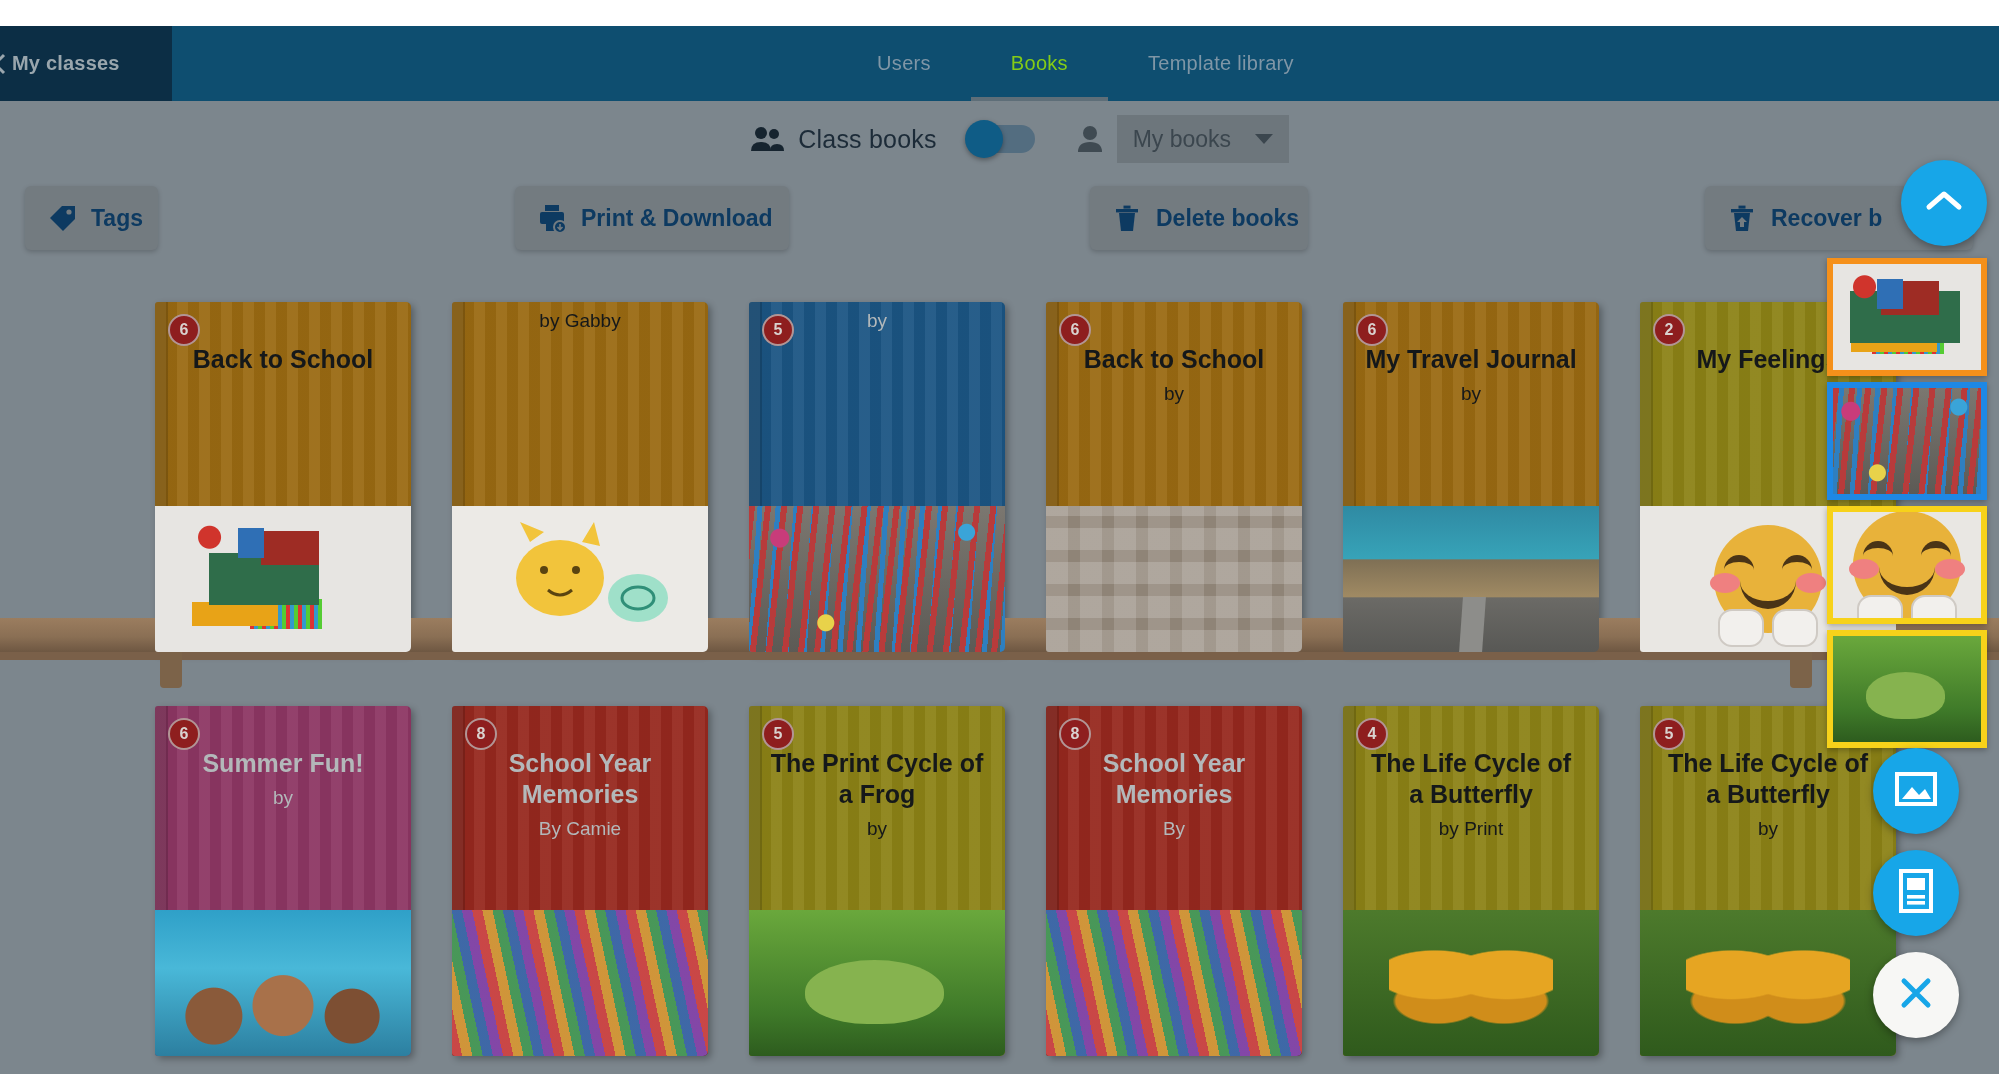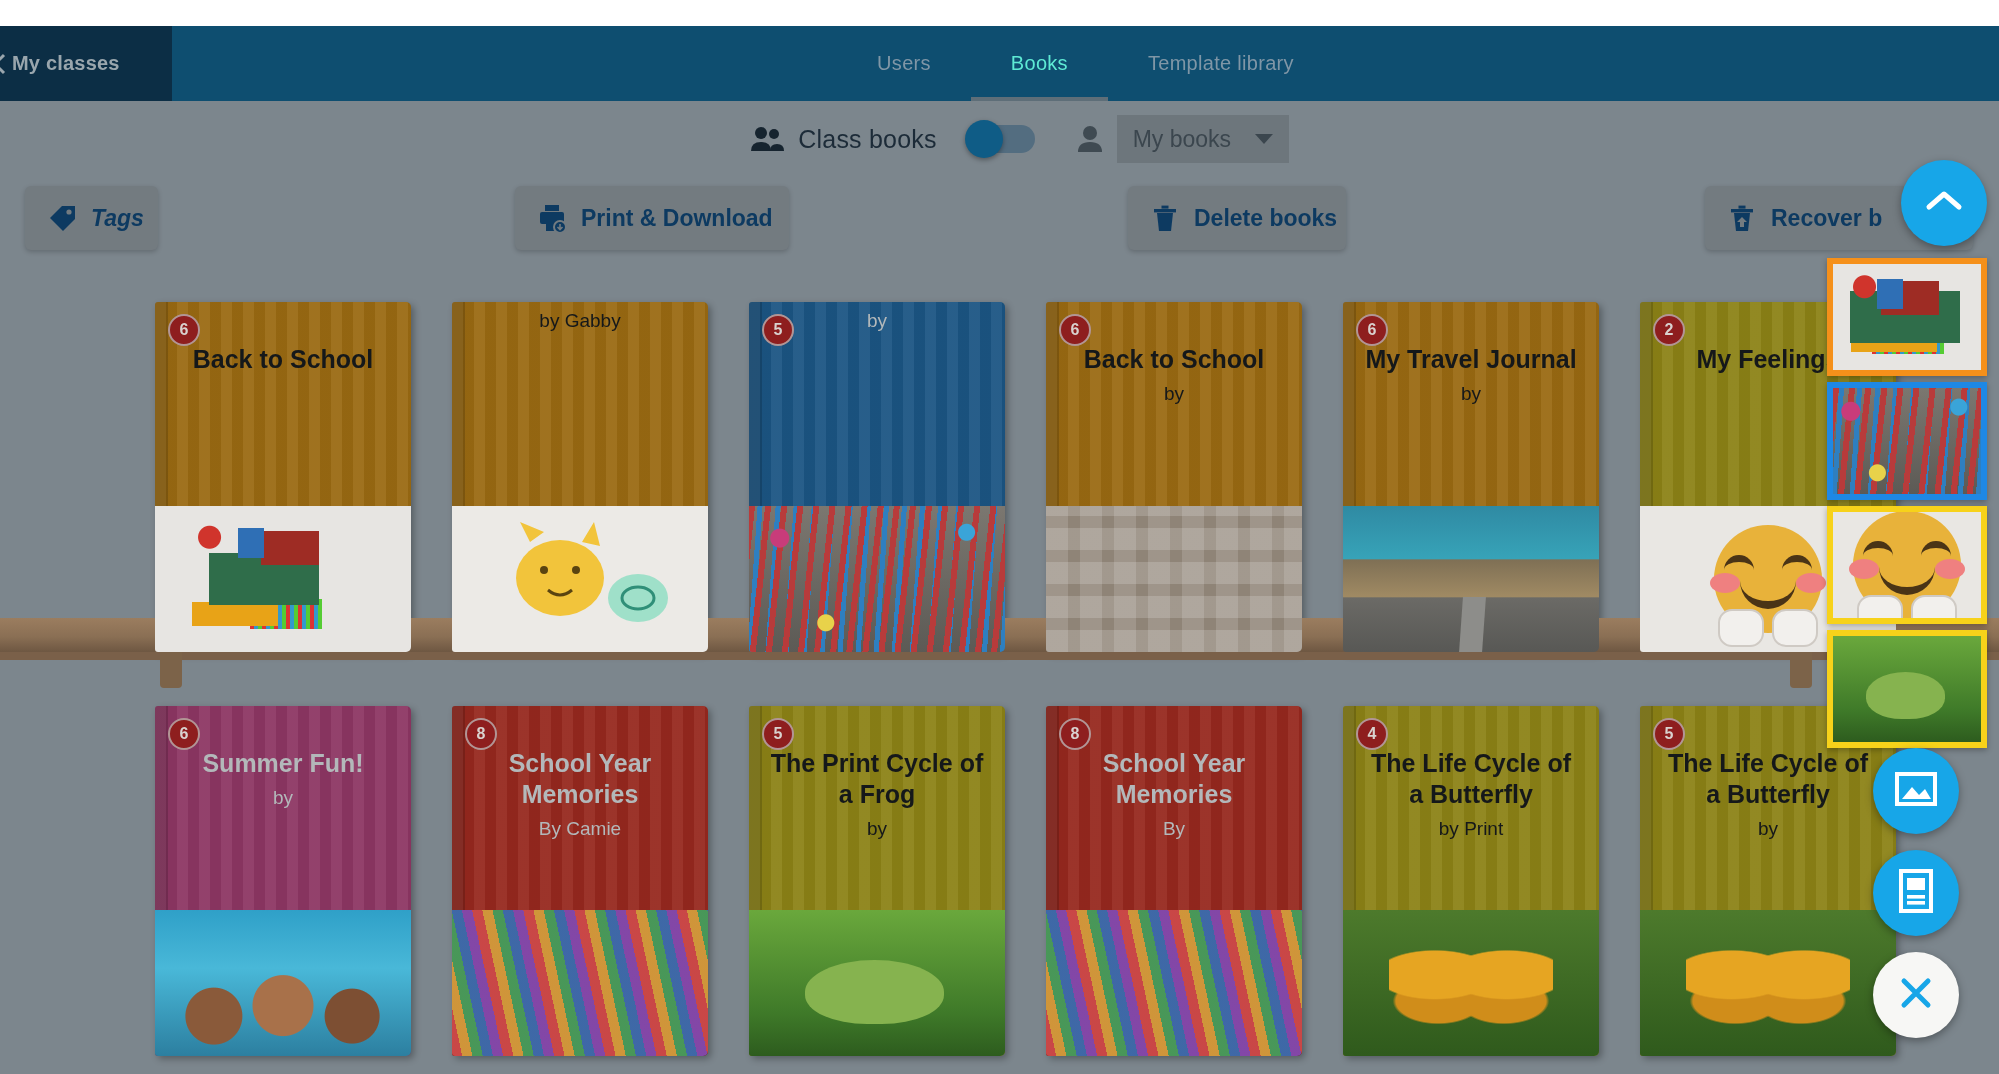--- a/index.html
+++ b/index.html
@@ -54,21 +54,21 @@
   .nav-tab {
     display: flex; align-items: center; justify-content: center;
     padding: 0 40px;
     color: #7f96a6;
     font-size: 20px;
     letter-spacing: .3px;
     height: 75px;
     position: relative;
     white-space: nowrap;
   }
-  .nav-tab.active { color: #5eead4; }
+  .nav-tab.active { color: #84cc16; }
   .nav-tab.active::after {
     content: ""; position: absolute; left: 0; bottom: 0;
     width: 100%; height: 4px; background: #5e6e78;
   }
 
   
   .toggle-row {
     position: absolute; left: 0; top: 101px; width: 1999px; height: 76px;
     display: flex; align-items: center; justify-content: center;
     gap: 0px;
@@ -112,23 +112,23 @@
     position: absolute; top: 0; height: 64px;
     background: #737b80;
     border-radius: 6px;
     display: flex; align-items: center; gap: 14px;
     padding: 0 22px;
     color: #0d3a61;
     font-size: 23px; font-weight: bold;
     box-shadow: 0 2px 5px rgba(0,0,0,.2);
     white-space: nowrap;
   }
-  #btn-tags      { left: 25px;   width: 133px; font-style: italic; }
+  #btn-tags      { left: 25px;   width: 133px; }
   #btn-print     { left: 515px;  width: 274px; }
-  #btn-delete    { left: 1128px; width: 218px; }
+  #btn-delete    { left: 1090px; width: 218px; }
   #btn-recover   { left: 1705px; width: 268px; }
   .tb-icon { width: 30px; height: 30px; flex: 0 0 30px; display:block; }
 
   
   .shelves { position: absolute; left: 0; top: 268px; width: 1999px; height: 806px; }
 
   .shelf {
     position: relative; width: 1999px; height: 404px;
   }
   .books-row {

